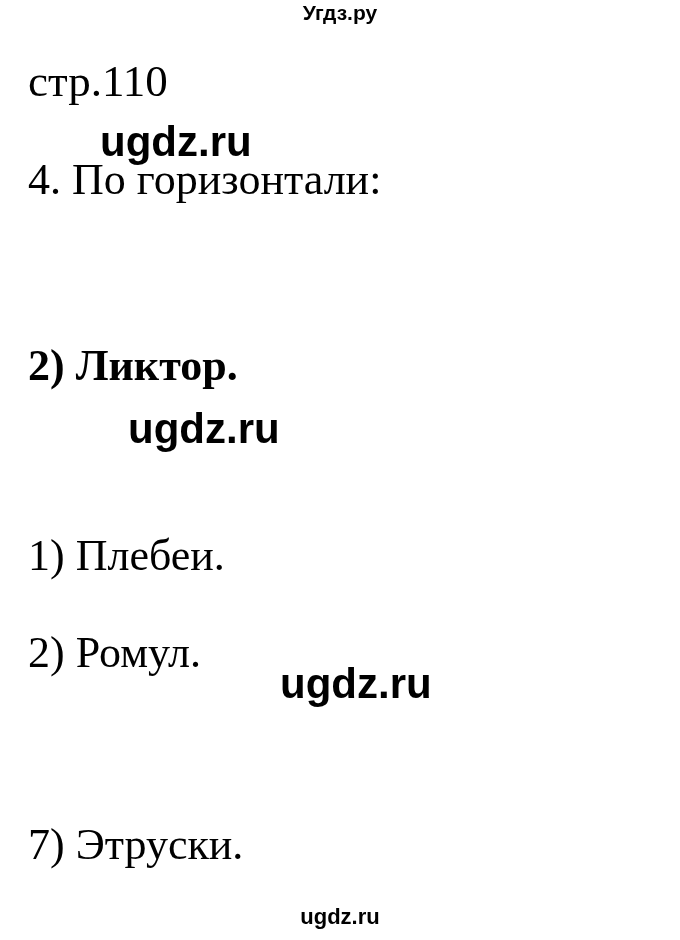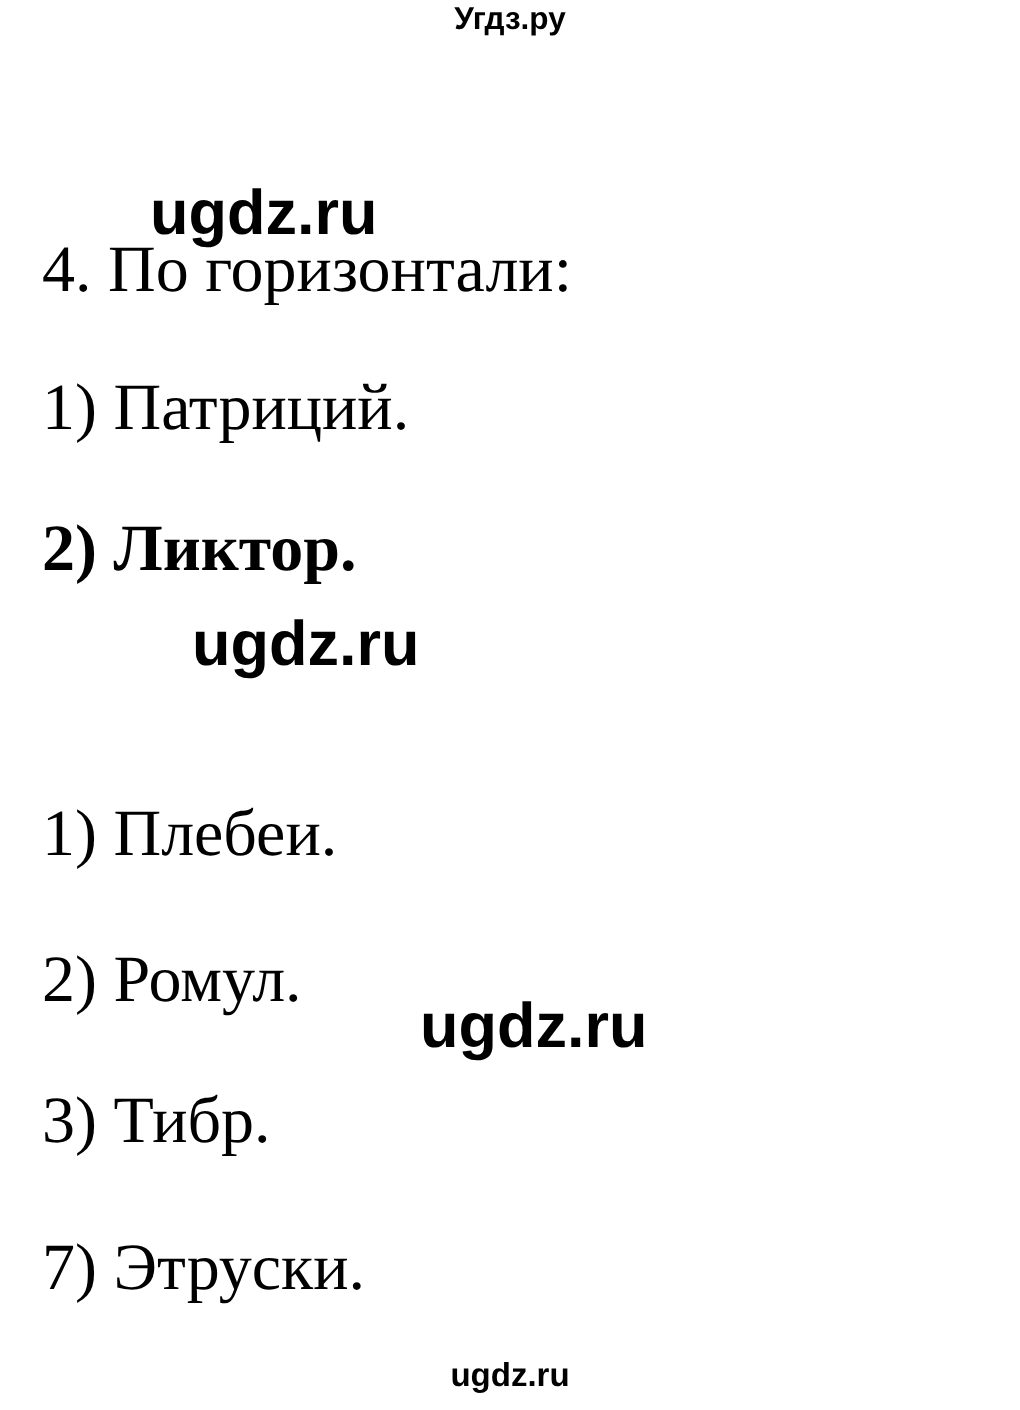--- a/index.html
+++ b/index.html
@@ -70,37 +70,36 @@
     color: #000000;
   }
 </style>
 </head>
 <body>
 
 <div class="page">
 
   <div class="site-header">Угдз.ру</div>
 
+  <div class="serif-line page-label">стр.110</div>
 
   <div class="watermark wm-1">ugdz.ru</div>
 
   <div class="serif-line h-title">4. По горизонтали:</div>
 
-  <div class="serif-line h-item-0">1) Патриций.</div>
 
   <div class="serif-line h-item-1">2) Ликтор.</div>
 
   <div class="watermark wm-2">ugdz.ru</div>
 
 
   <div class="serif-line v-item-0">1) Плебеи.</div>
 
   <div class="serif-line v-item-1">2) Ромул.</div>
 
   <div class="watermark wm-3">ugdz.ru</div>
 
-  <div class="serif-line v-item-2">3) Тибр.</div>
 
   <div class="serif-line v-item-3">7) Этруски.</div>
 
   <div class="site-footer">ugdz.ru</div>
 
 </div>
 
 </body></html>

